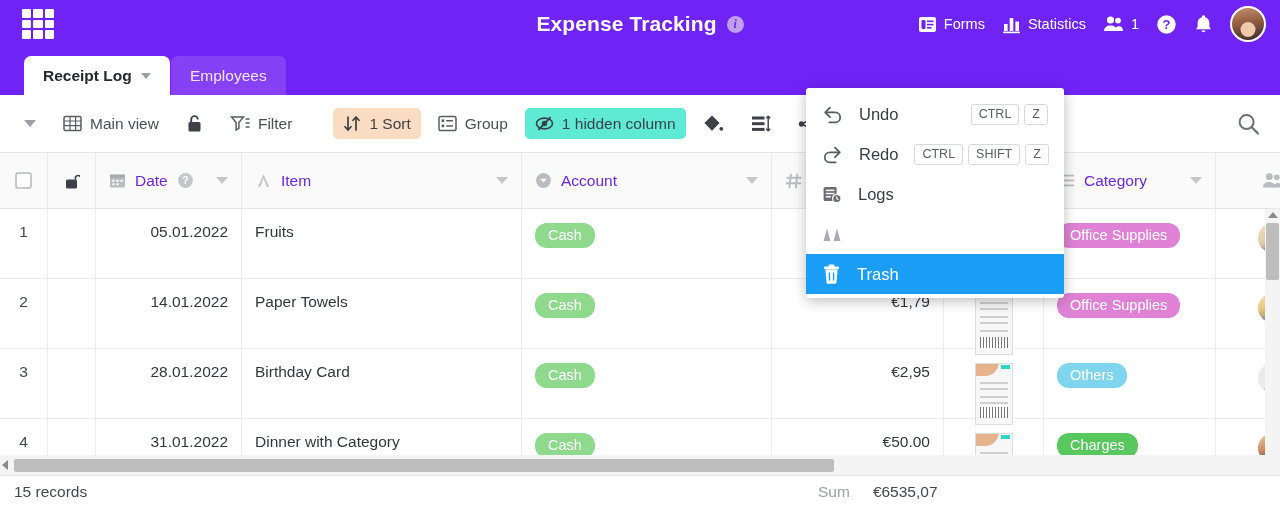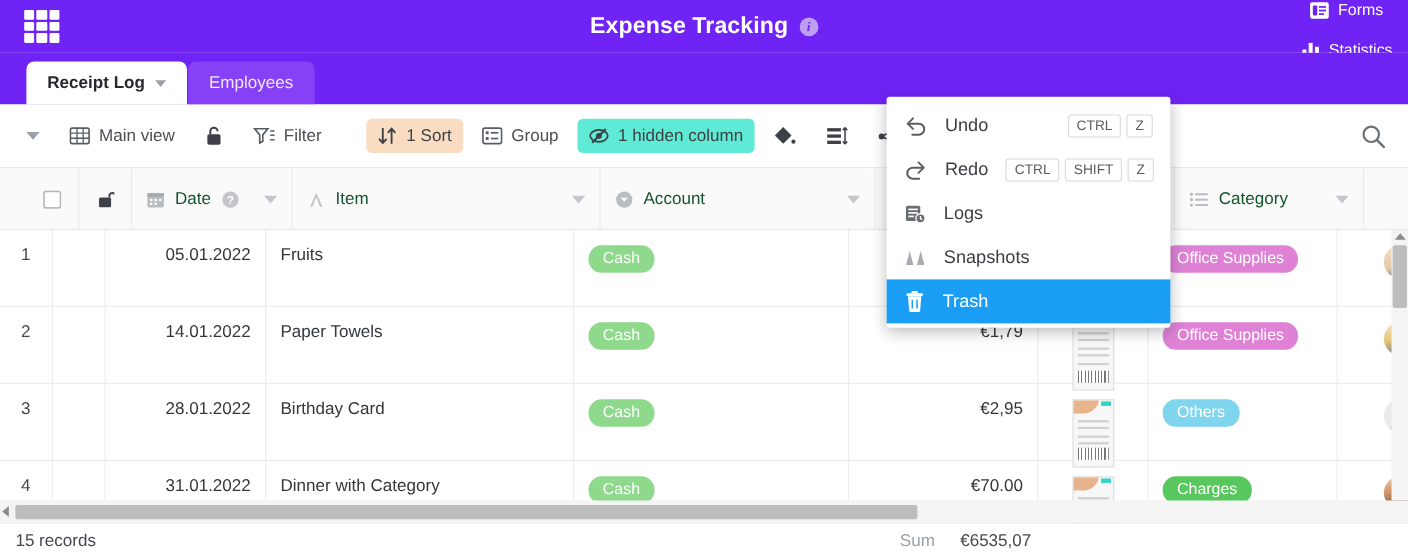--- a/index.html
+++ b/index.html
@@ -31,21 +31,21 @@
   .info-badge {
     display: inline-flex; align-items: center; justify-content: center;
     width: 17px; height: 17px; border-radius: 50%;
     background: #bda0f2; color: #7023f5;
     font-size: 12px; font-weight: bold; font-style: italic;
     margin-left: 10px; font-family: "Liberation Serif", serif;
   }
   .top-right {
     position: absolute; right: 14px; top: 0; height: 48px;
     display: flex; align-items: center; gap: 17px;
-    color: #ffffff; font-size: 14.5px; flex-direction: column;
+    color: #ffffff; font-size: 14.5px;
   }
   .tr-item { display: flex; align-items: center; gap: 7px; cursor: pointer; }
   .avatar-top {
     width: 36px; height: 36px; border-radius: 50%;
     border: 2px solid #ffffff; overflow: hidden;
     background: linear-gradient(170deg,#c89070 0%,#8e5a3d 48%,#3a2a33 100%);
     position: relative;
   }
   .avatar-top::after {
     content: ""; position: absolute; left: 50%; top: 44%;
@@ -95,23 +95,23 @@
   .tb.sort { background: #fadcc2; color: #3d4147; margin-left: 24px; }
   .tb.hidden-col { background: #5eead4; color: #3d4147; }
   .tb-caret {
     width: 0; height: 0; border-left: 6px solid transparent;
     border-right: 6px solid transparent; border-top: 7px solid #9aa0a6;
   }
   .search-tb { position: absolute; right: 20px; top: 50%; transform: translateY(-50%); cursor: pointer; }
   
   .table-wrap { position: absolute; left: 0; top: 153px; width: 1280px; height: 302px; background: #fff; }
   .hdr {
-    display: flex; height: 56px; 
+    display: flex; height: 56px; align-items: center;
     background: #fafafa; border-bottom: 1px solid #e6e6e6;
-    color: #14532d; font-size: 15.5px; padding-left: 24px;
+    color: #6d28d9; font-size: 15.5px;
   }
   .hc {
     height: 56px; display: flex; align-items: center; gap: 9px;
     padding: 0 13px; border-right: 1px solid #eaeaea; flex: none;
   }
   .hc .caret {
     margin-left: auto; width: 0; height: 0;
     border-left: 6px solid transparent; border-right: 6px solid transparent;
     border-top: 7px solid #c3c6ca;
   }
@@ -611,21 +611,21 @@
   </div>
 
   <div class="row">
     <div class="cell c-num">4</div>
     <div class="cell c-lock"></div>
     <div class="cell c-date">31.01.2022</div>
     <div class="cell c-item">Dinner with Category</div>
     <div class="cell c-acct">
       <span class="pill" style="background:#8ed98c">Cash</span>
     </div>
-    <div class="cell c-amt">€70.00</div>
+    <div class="cell c-amt">€50.00</div>
     <div class="cell c-rcpt">
       <div class="thumb">
         <div class="finger"></div>
           <div class="tealtab"></div>
         <i style="top:18px"></i>
           <i style="top:24px"></i>
           <i style="top:32px"></i>
           <div class="bc"></div>
       </div>
     </div>
@@ -684,21 +684,20 @@
     </span>
     <span class="lbl">Logs</span>
   </div>
   <div class="mi">
     <span>
       <svg width="20" height="19" viewBox="0 0 20 19">
           <path d="M1.6 16L5 3.2 8.4 16z" fill="#a8acb1"></path>
           <path d="M11.6 16L15 3.2 18.4 16z" fill="#a8acb1"></path>
         </svg>
     </span>
-    <span class="lbl">Snapshots</span>
   </div>
   <div class="mi sel">
     <span>
       <svg width="19" height="20" viewBox="0 0 19 20">
           <path d="M3.4 5.4h12.2l-1.1 13a1.4 1.4 0 01-1.4 1.3H5.9a1.4 1.4 0 01-1.4-1.3z" fill="#fff"></path>
           <rect x="2" y="2.6" width="15" height="2.6" rx="1" fill="#fff"></rect>
           <rect x="6.6" y=".6" width="5.8" height="2.4" rx="1" fill="#fff"></rect>
           <path d="M7.4 8.4v8M11.6 8.4v8" stroke="#1a9ef5" stroke-width="1.4"></path>
         </svg>
     </span>

